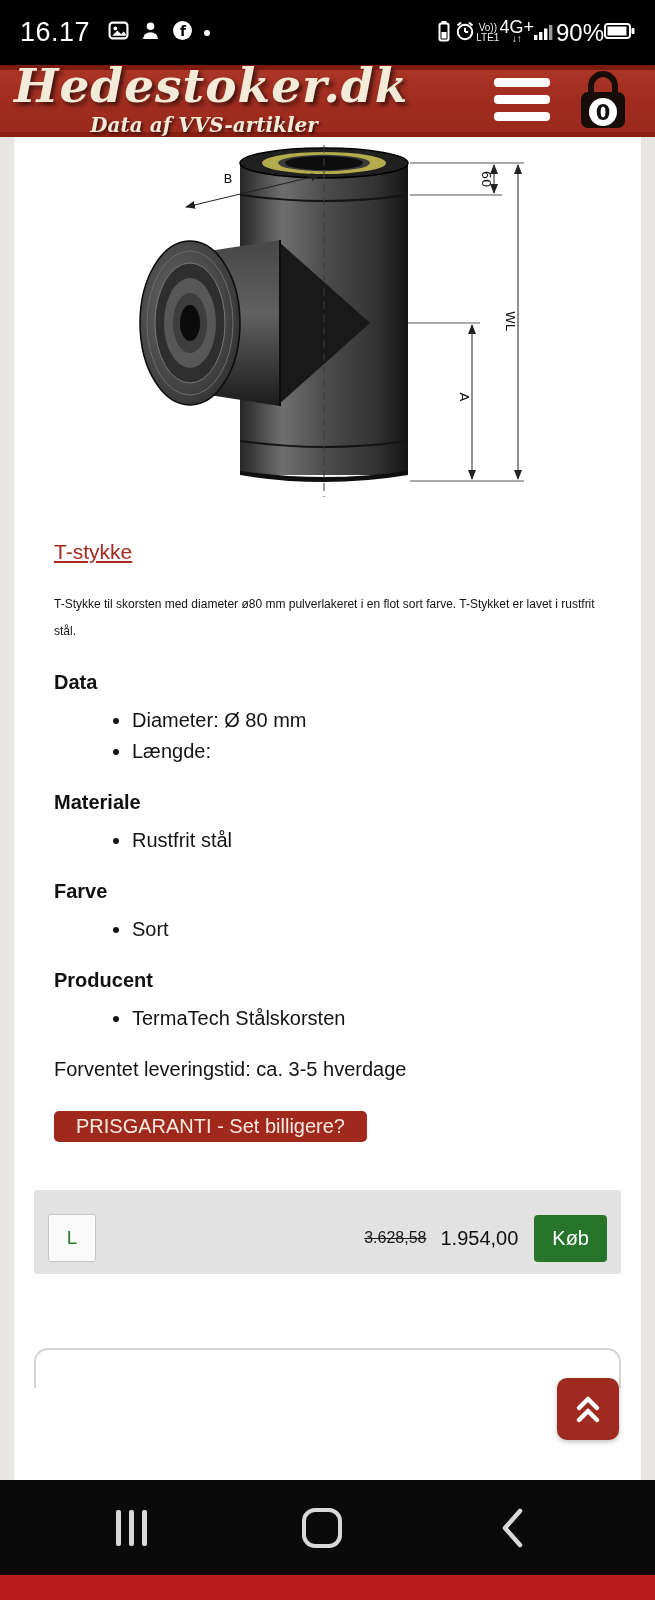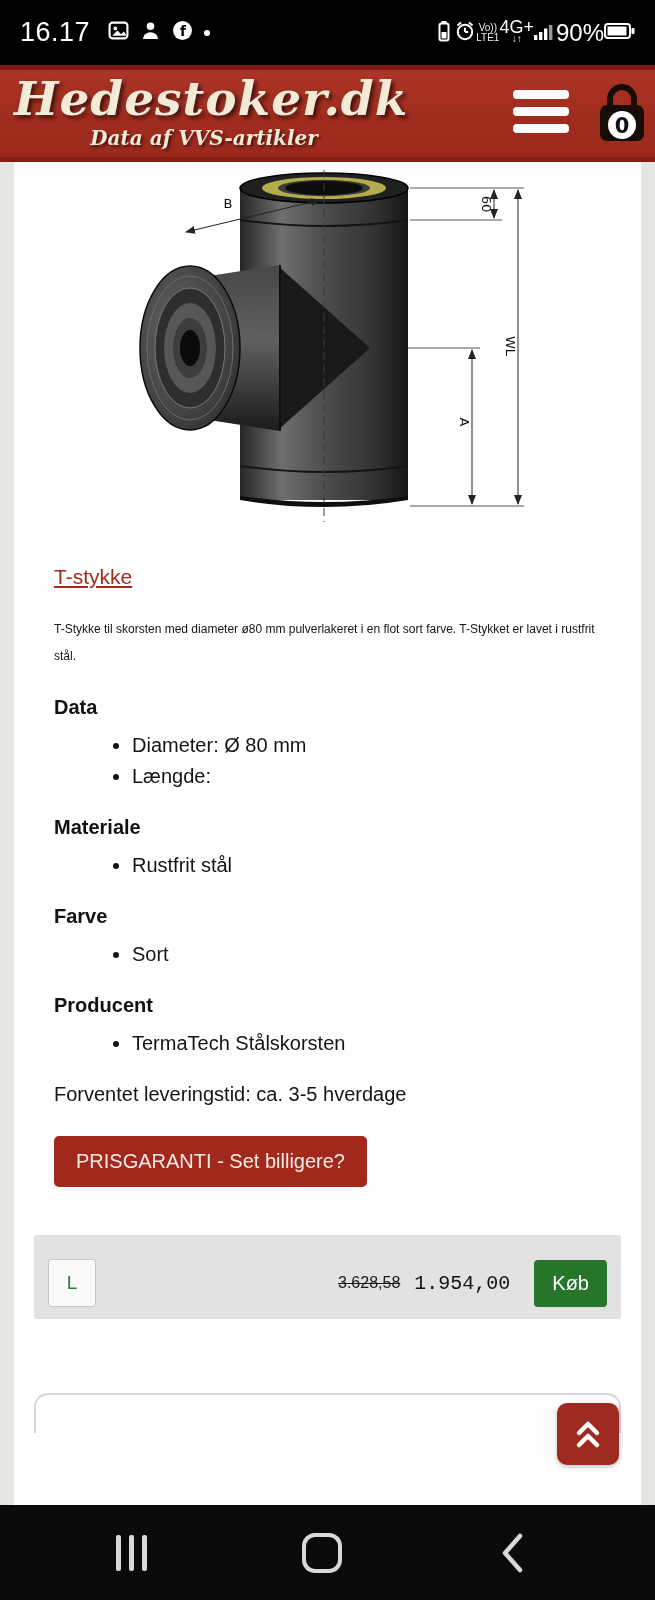--- a/index.html
+++ b/index.html
@@ -12,22 +12,22 @@
   .sb-time { font-size:27px; letter-spacing:.5px; margin-right:18px; }
   .sb-left { display:flex; align-items:center; gap:11px; }
   .sb-right { margin-left:auto; display:flex; align-items:center; }
   .sb-col { display:flex; flex-direction:column; align-items:center; line-height:10px; }
   .sb-tiny { font-size:10px; color:#eee; }
   .sb-net { font-size:18px; color:#fff; line-height:13px; }
   .sb-pct { font-size:24px; margin-left:2px; }
   .dot-icon { width:6px; height:6px; border-radius:50%; background:#fff; }
 
   
-  .app-header { height:97px; flex:0 0 auto; background:linear-gradient(180deg,#ab3526 0%, #a02c1f 55%, #9a2a1d 100%);
-    border-top:5px solid #7e1c12; border-bottom:5px solid #871f13; display:flex; align-items:center; padding:4px 4px 8px 14px; }
+  .app-header { height:72px; flex:0 0 auto; background:linear-gradient(180deg,#ab3526 0%, #a02c1f 55%, #9a2a1d 100%);
+    border-top:5px solid #7e1c12; border-bottom:5px solid #871f13; display:flex; align-items:center; padding:4px 23px 8px 14px; }
   .logo-block { flex:1; display:flex; flex-direction:column; align-items:flex-start; }
   .logo { font-family:"DejaVu Serif", serif; font-style:italic; font-weight:bold; font-size:47px; line-height:50px;
     color:#f3ead8; text-shadow:3px 3px 4px rgba(0,0,0,.6); letter-spacing:1px; }
   .tagline { font-family:"DejaVu Serif", serif; font-style:italic; font-weight:bold; font-size:20px; color:#f3ead8;
     text-shadow:2px 2px 3px rgba(0,0,0,.55); width:380px; text-align:center; margin-top:2px; }
   .hamburger { width:56px; display:flex; flex-direction:column; gap:8px; margin-right:24px; cursor:pointer; }
   .hamburger span { display:block; height:9px; border-radius:4px; background:#fdfdfd; }
   .cart { position:relative; width:58px; height:62px; cursor:pointer; }
 
   
@@ -36,31 +36,31 @@
   .figure { width:400px; margin:4px auto 0; }
 
   .prod-link { display:inline-block; margin:18px 0 0 20px; font-size:21px; color:#a52a1e; text-decoration:underline; line-height:26px; }
   .desc { margin:26px 0 0 20px; font-size:12px; line-height:27px; color:#141414; max-width:560px; }
   .sec-h { margin:24px 0 0 20px; font-size:20px; line-height:26px; font-weight:bold; color:#111; }
   .sec-h.tight { margin-top:22px; }
   ul.spec { margin:10px 0 0; padding-left:98px; }
   ul.spec li { font-size:20px; line-height:31px; color:#141414; }
   .delivery { margin:22px 0 0 20px; font-size:20px; line-height:27px; color:#141414; }
   .guarantee-btn { display:inline-block; margin:28px 0 0 20px; background:#a1281c; color:#f8ece2; border:none;
-    font-size:20px; padding:14px 22px; border-radius:5px; cursor:pointer; font-family:"Liberation Sans", sans-serif; }
+    font-size:20px; padding:4px 22px; border-radius:5px; cursor:pointer; font-family:"Liberation Sans", sans-serif; }
 
   .offer-box { margin-top:48px; background:#e2e2e2; border-radius:2px; padding:12px 14px; }
   .sku { color:#b02a1e; font-style:italic; font-weight:bold; font-size:16px; line-height:20px; }
   .offer-name { margin-top:6px; font-size:20px; line-height:26px; color:#111; }
   .offer-row { margin-top:12px; display:flex; align-items:center; }
   .variant-btn { width:48px; height:48px; background:#fafafa; border:1px solid #c6c6c6; border-radius:3px;
     color:#2e7d32; font-size:19px; cursor:pointer; font-family:"Liberation Sans", sans-serif; }
   .spacer { flex:1; }
   .old-price { font-size:16px; color:#1a1a1a; text-decoration:line-through; margin-right:14px; }
-  .price { font-size:20px; color:#111; margin-right:24px;font-family:Liberation Mono, monospace; }
+  .price { font-size:20px; color:#111; margin-right:16px; }
   .buy-btn { background:#27752b; color:#fff; border:none; border-radius:4px; font-size:20px; padding:12px 18px;
     cursor:pointer; font-family:"Liberation Sans", sans-serif; }
 
   .next-card-stub { margin-top:74px; height:40px; border:2px solid #d7d5d3; border-bottom:none; border-radius:14px 14px 0 0; background:#fff; }
 
   .scroll-top { position:absolute; top:1241px; right:36px; width:62px; height:62px; background:#9e2a20; border:none;
     border-radius:10px; cursor:pointer; display:flex; align-items:center; justify-content:center; box-shadow:0 2px 5px rgba(0,0,0,.25); }
 
   
   .nav-bar { height:95px; flex:0 0 auto; background:#0a0a0a; display:flex; align-items:center; justify-content:space-between;

